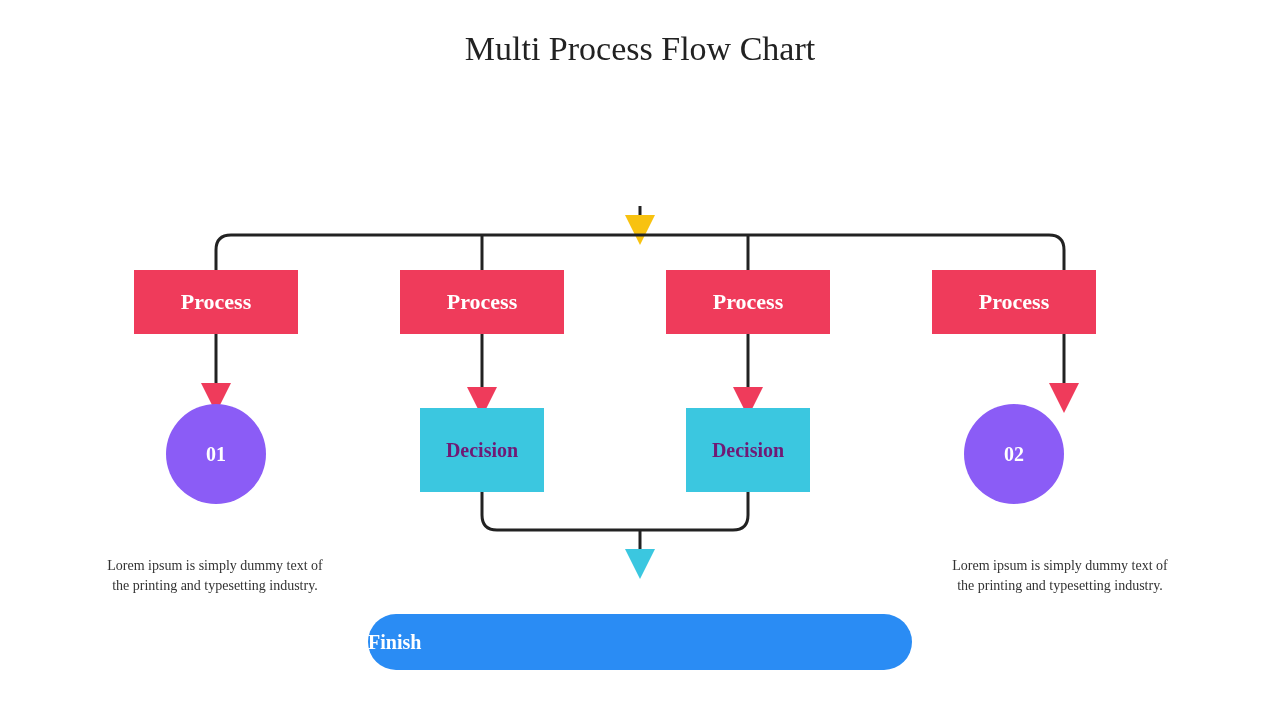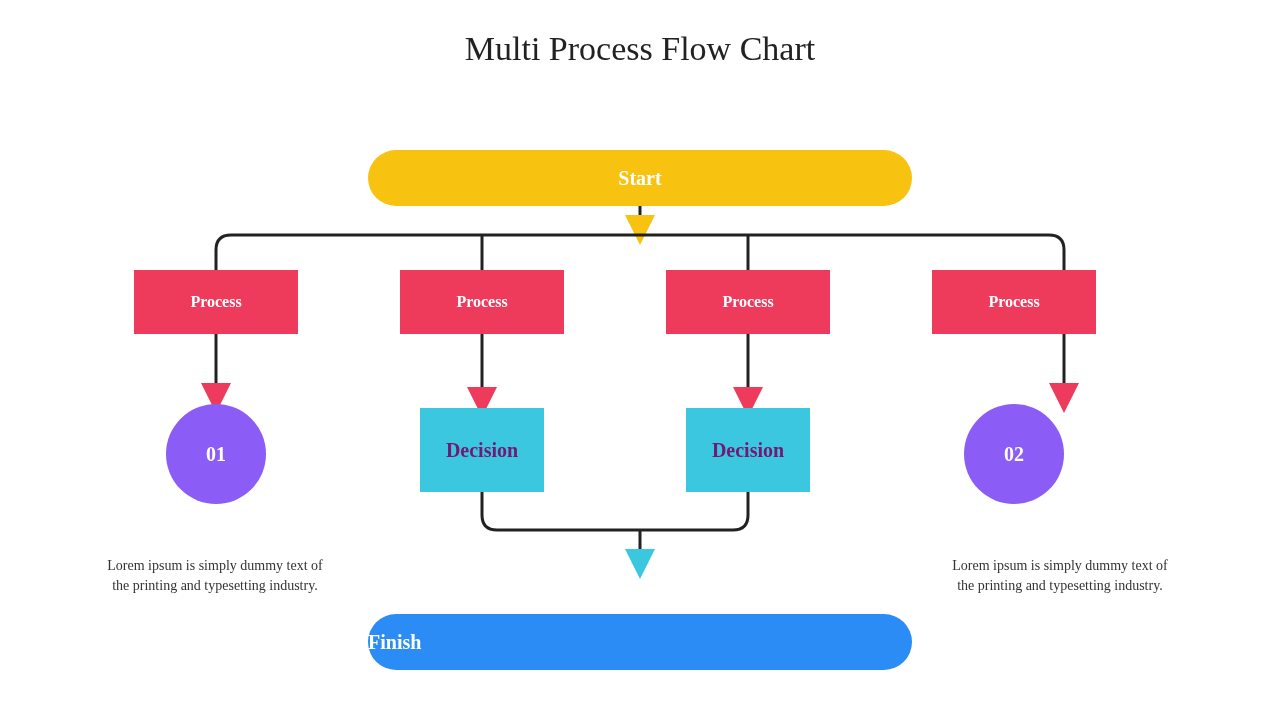--- a/index.html
+++ b/index.html
@@ -46,21 +46,21 @@
 
   
   .process {
     position: absolute;
     width: 164px;
     height: 64px;
     background: #ef3b5b;
     color: #fff;
     text-align: center;
     line-height: 64px;
-    font-size: 16px;
+    font-size: 22px;
     font-weight: 700;
   }
   .p1 { left: 134px;  top: 270px; }
   .p2 { left: 400px;  top: 270px; }
   .p3 { left: 666px;  top: 270px; }
   .p4 { left: 932px;  top: 270px; }
 
   
   .decision {
     position: absolute;
@@ -161,21 +161,20 @@
 
     <path d="M216 334 L216 398" stroke="#222" stroke-width="3" fill="none" marker-end="url(#arr-red)"></path>
     <path d="M482 334 L482 402" stroke="#222" stroke-width="3" fill="none" marker-end="url(#arr-red)"></path>
     <path d="M748 334 L748 402" stroke="#222" stroke-width="3" fill="none" marker-end="url(#arr-red)"></path>
     <path d="M1064 334 L1064 398" stroke="#222" stroke-width="3" fill="none" marker-end="url(#arr-red)"></path>
 
     <path d="M482 492 L482 515 Q482 530 497 530 L733 530 Q748 530 748 515 L748 492" stroke="#222" stroke-width="3" fill="none"></path>
     <path d="M640 530 L640 564" stroke="#222" stroke-width="3" fill="none" marker-end="url(#arr-cyan)"></path>
   </svg>
 
-  <div class="start">Start</div>
 
   <div class="process p1">Process</div>
   <div class="process p2">Process</div>
   <div class="process p3">Process</div>
   <div class="process p4">Process</div>
 
   <div class="decision d1">Decision</div>
   <div class="decision d2">Decision</div>
 
   <div class="circ c1">01</div>

